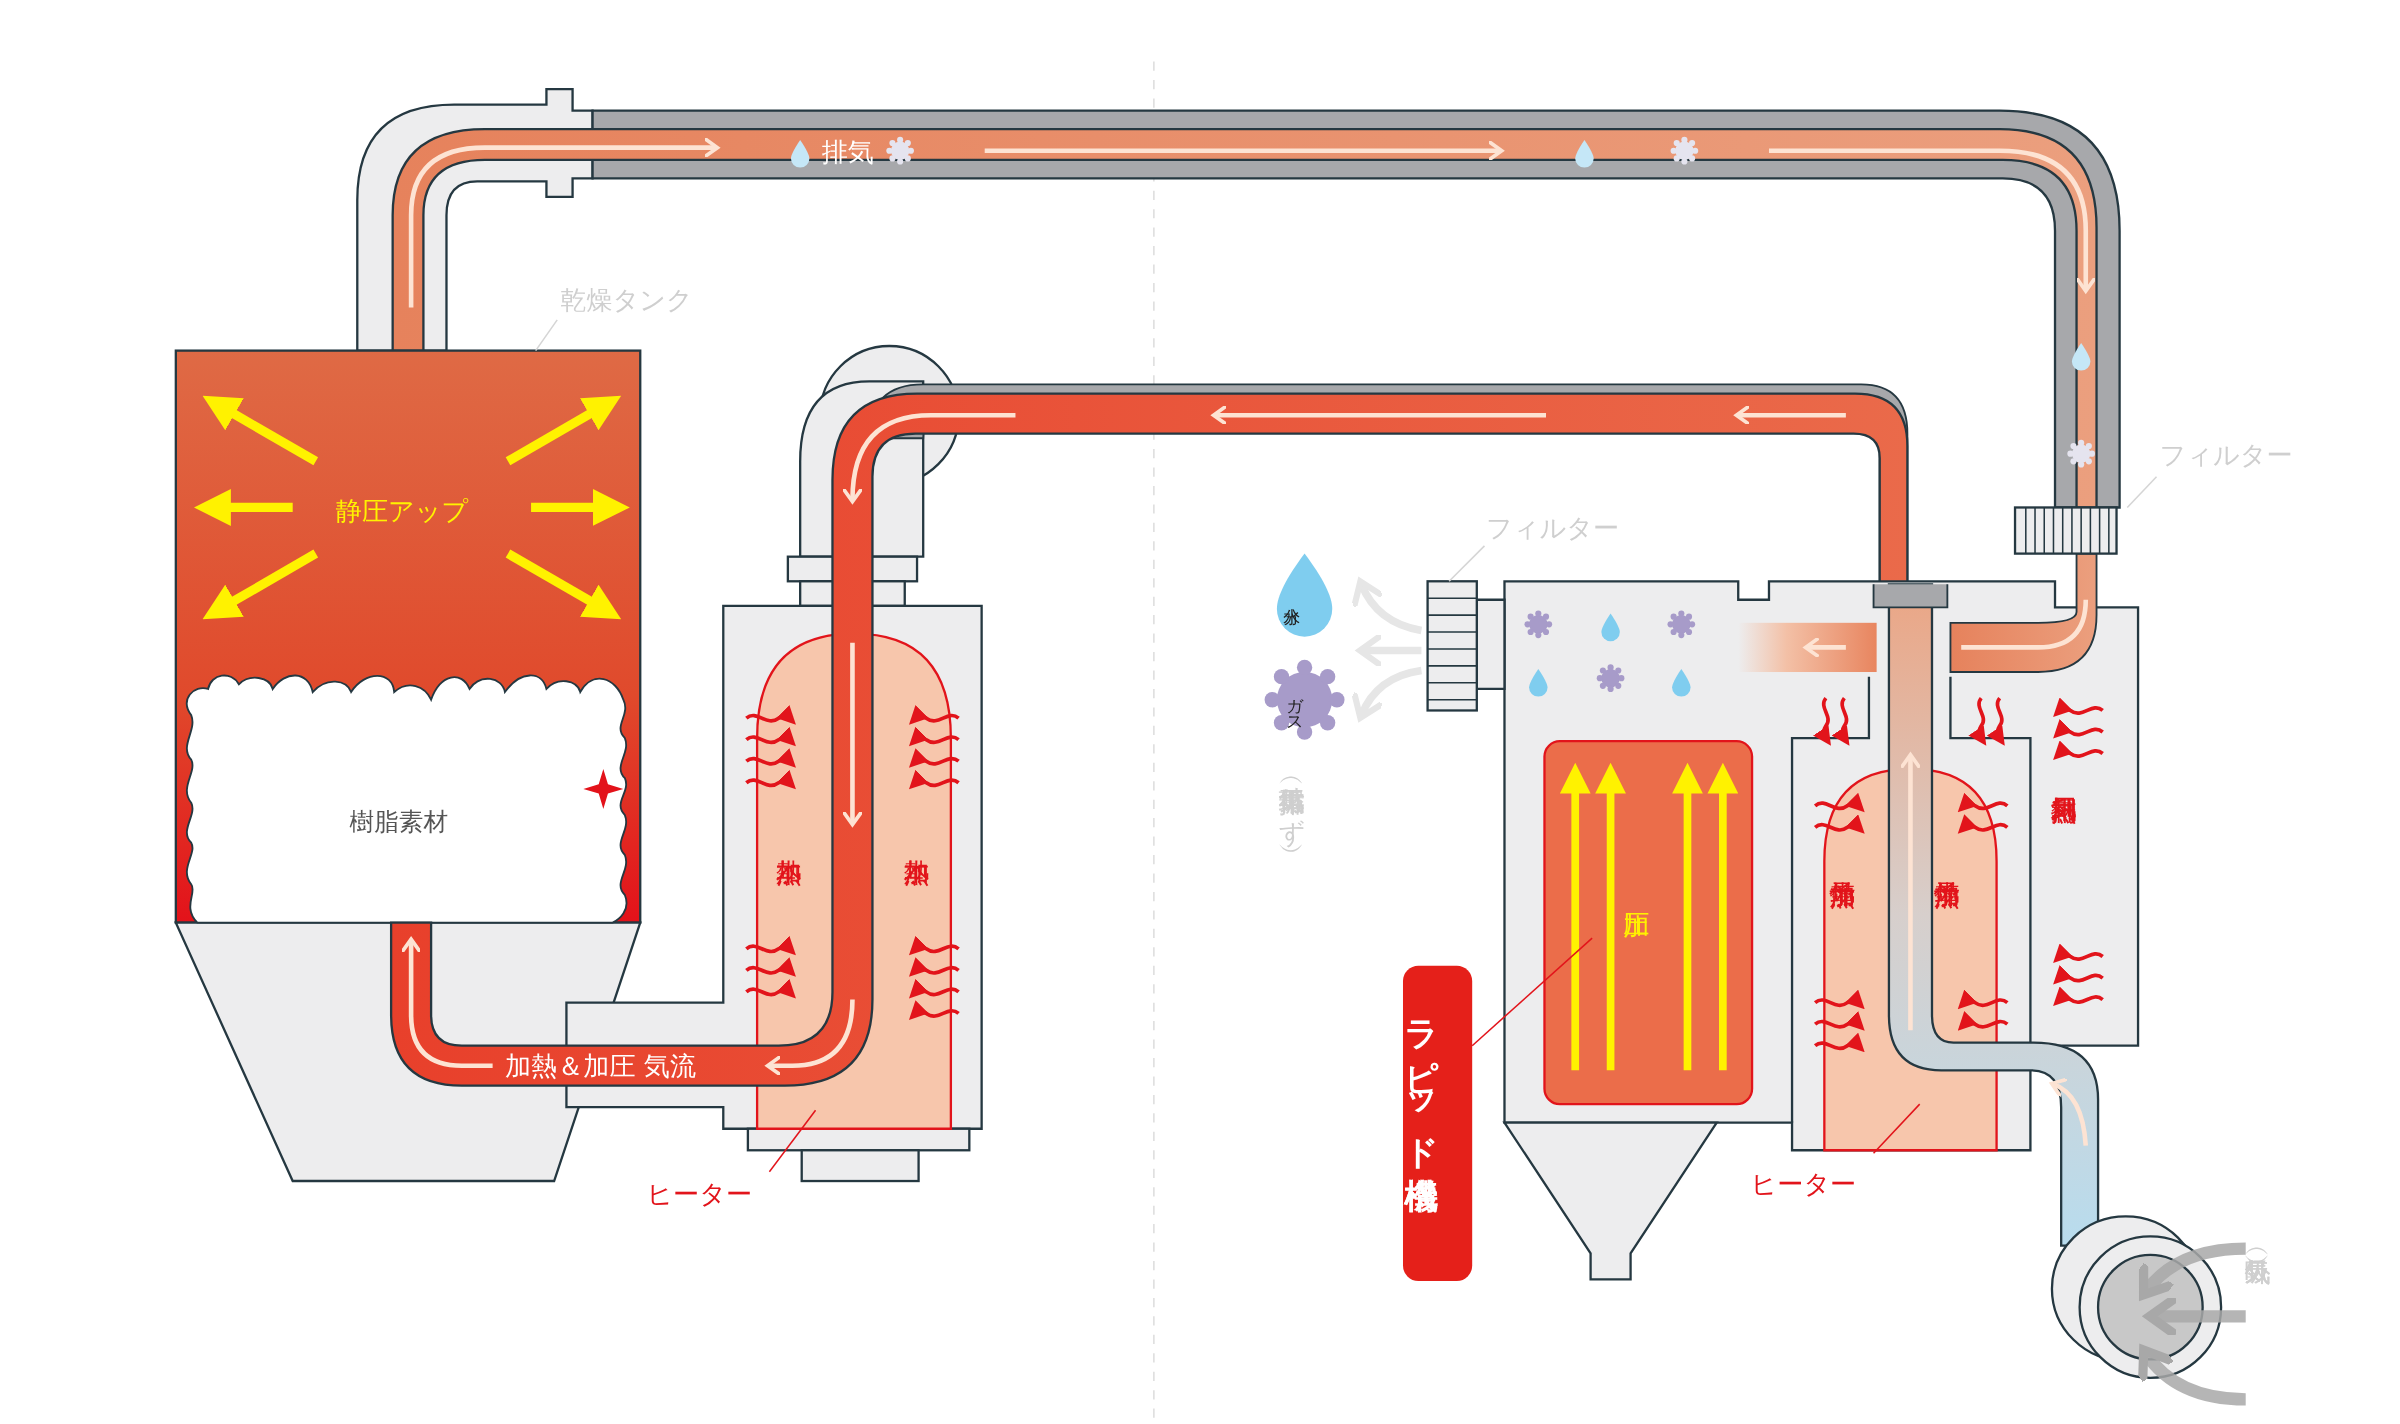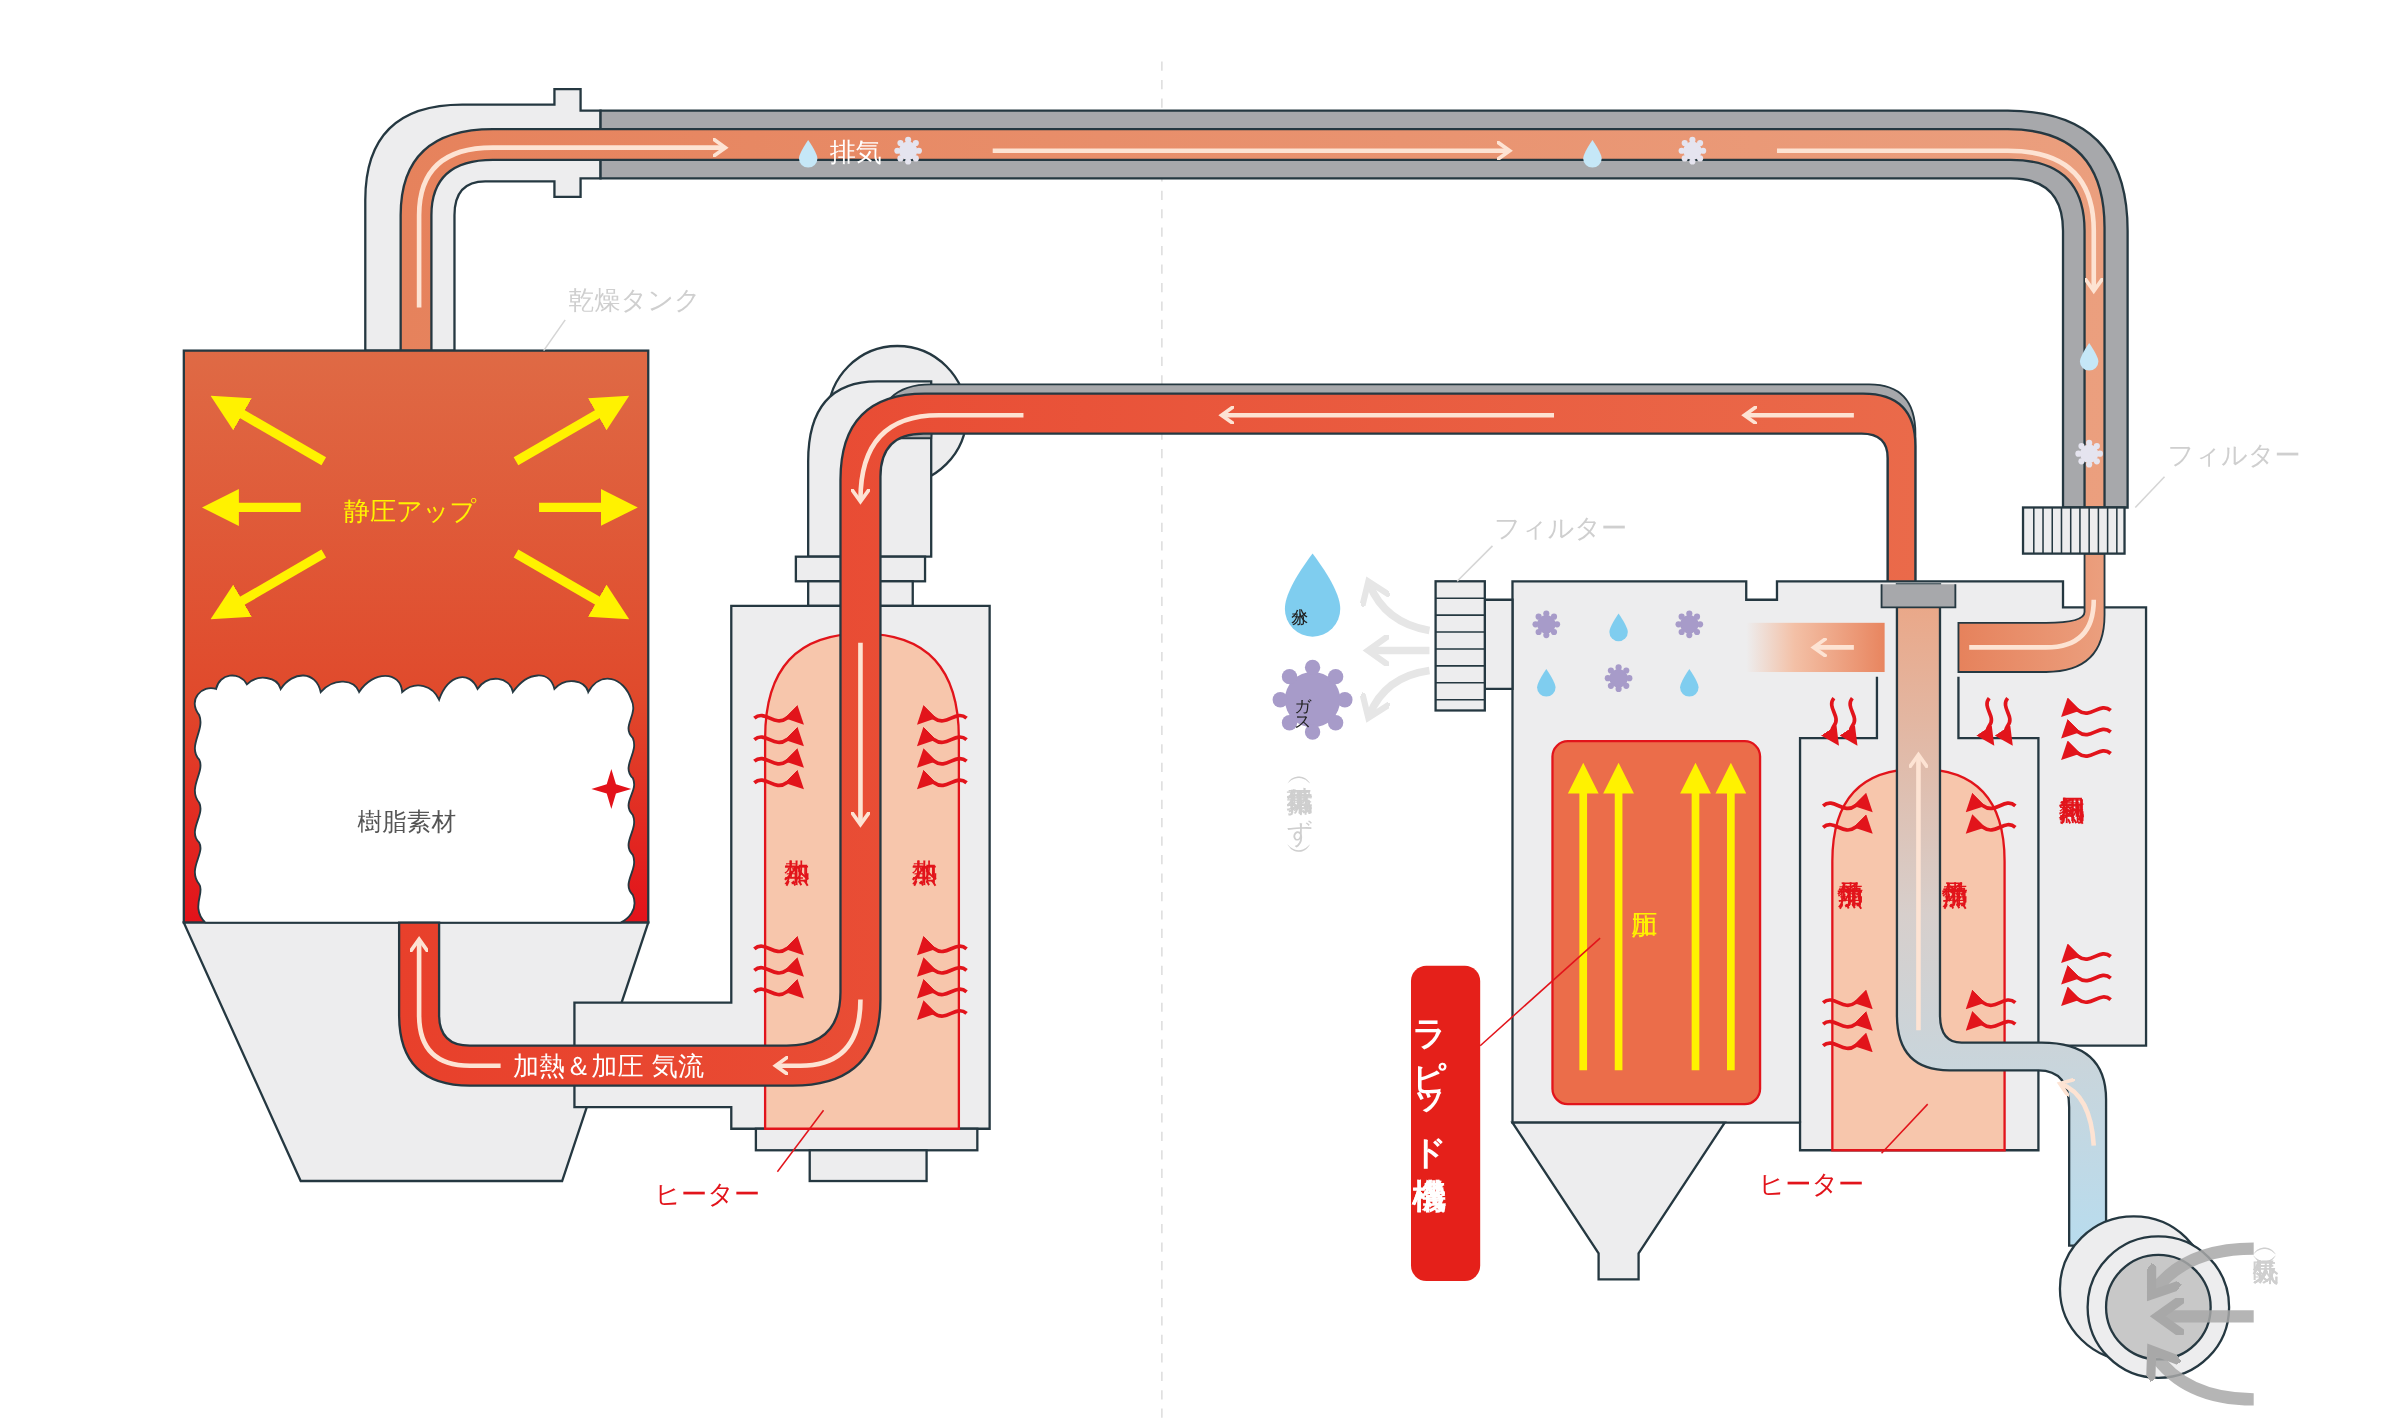--- a/index.html
+++ b/index.html
@@ -1,17 +1,17 @@
 <!DOCTYPE html>
 <html><head>
 <meta charset="utf-8">
 <style>
   html, body { margin:0; padding:0; background:#ffffff; }
   body { width:2400px; height:1424px; overflow:hidden; }
-  #stage { position:absolute; left:8px; top:0; width:2047px; height:1424px; }
+  #stage { position:absolute; left:0; top:0; width:2047px; height:1424px; }
   svg text { font-family: "DejaVu Sans", "Liberation Sans", sans-serif; }
   .lbl-gray { fill:#cfcfcf; font-size:17px; }
   .lbl-red { fill:#e2141b; font-size:17px; }
   .lbl-white { fill:#ffffff; font-size:17px; }
   .lbl-yellow { fill:#fff200; font-size:17px; }
   .lbl-dark { fill:#555555; font-size:16px; }
   .vtext { writing-mode: vertical-rl; }
 </style>
 </head>
 <body>

